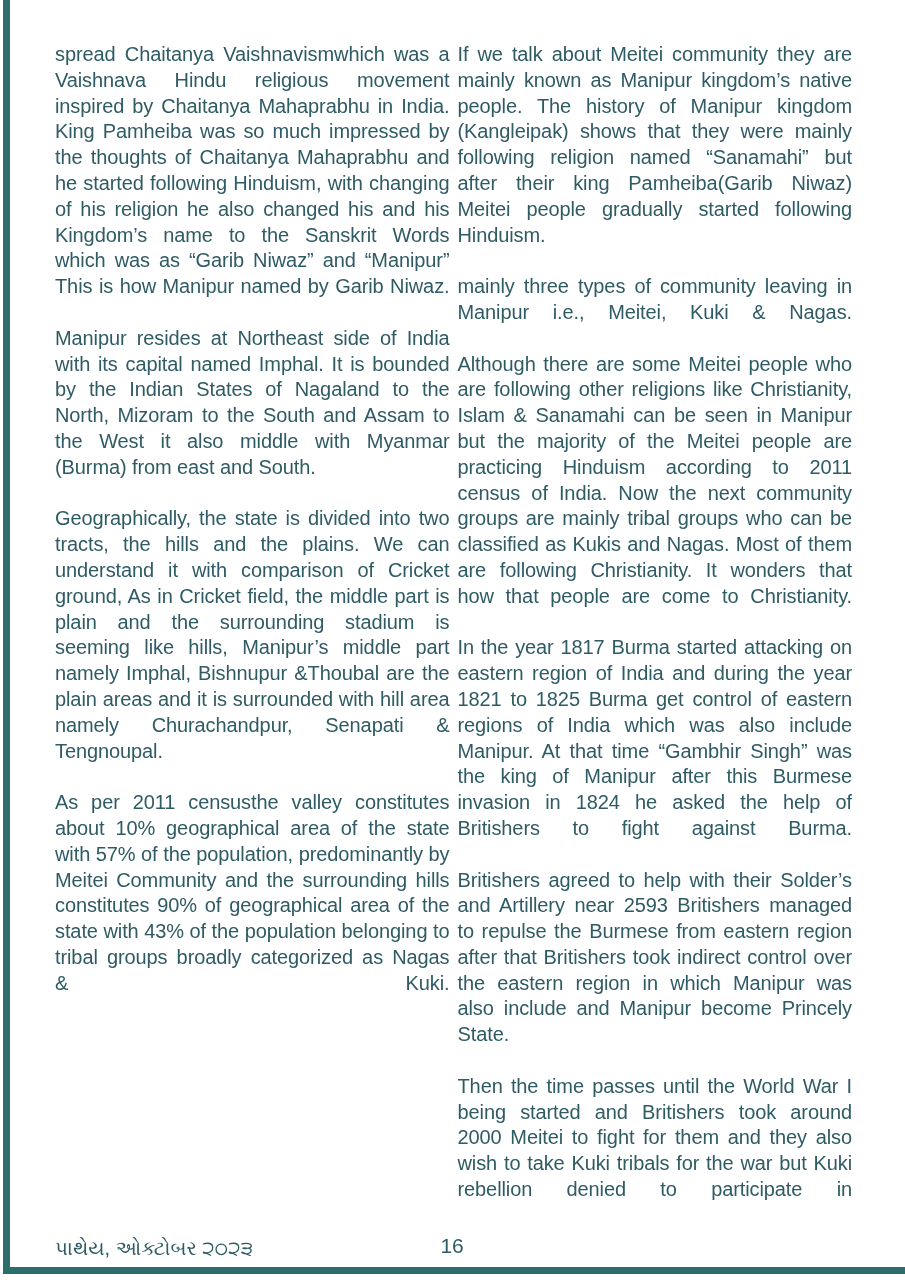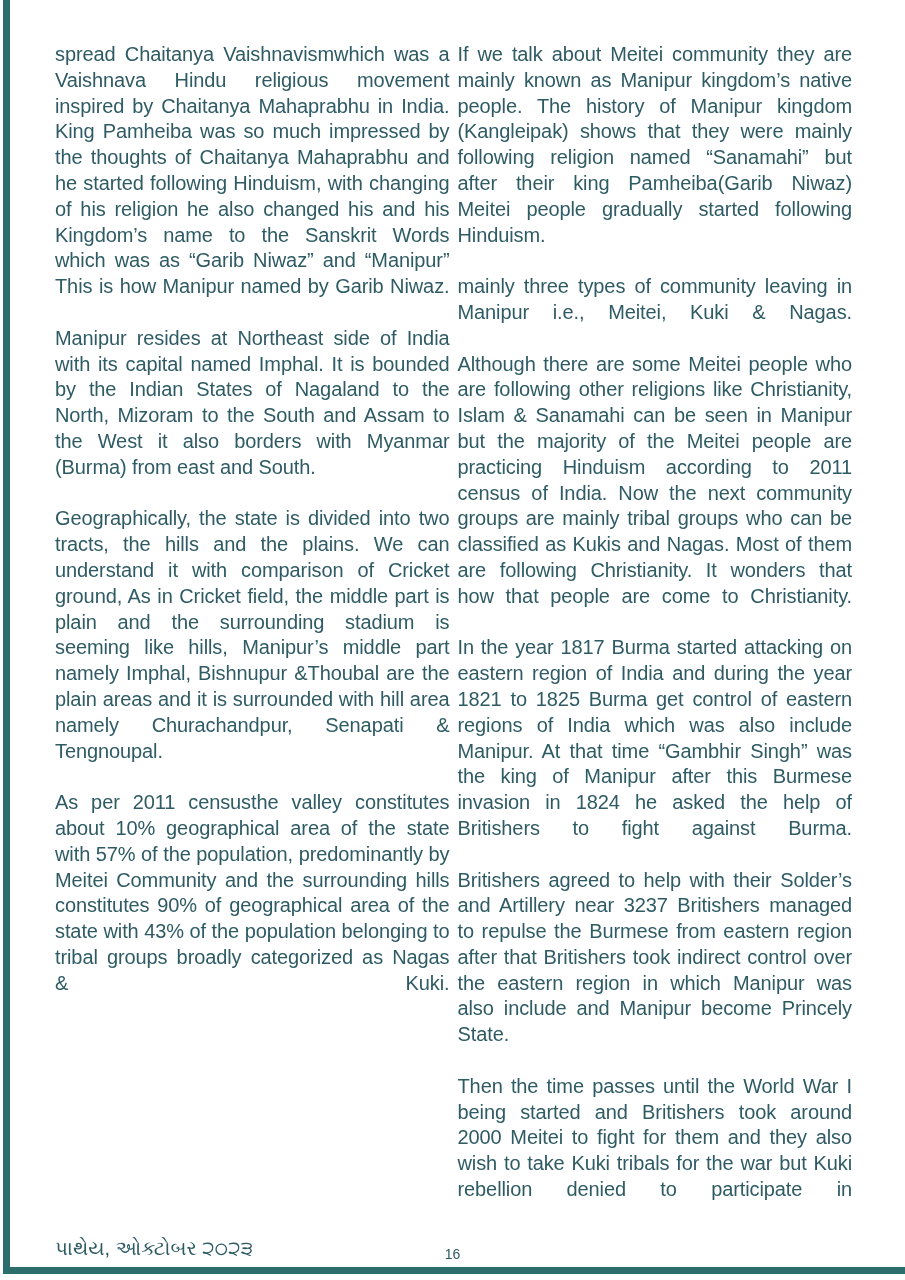--- a/index.html
+++ b/index.html
@@ -80,49 +80,49 @@
     position: absolute;
     left: 0;
     top: 3px;
     font-size: 20px;
     color: #2e5b64;
     letter-spacing: 0;
   }
   .footer .page-number {
     position: absolute;
     left: 50%;
-    top: 12px;
+    top: 0;
     transform: translateX(-56%);
-    font-size: 14px;
+    font-size: 21px;
     color: #2e5b64;
   }
 </style>
 </head>
 <body>
 
 <div class="page">
 
   <div class="accent-left"></div>
   <div class="accent-bottom"></div>
 
   <div class="columns">
 
     <div class="column">
       <p>spread Chaitanya Vaishnavismwhich was a Vaishnava Hindu religious movement inspired by Chaitanya Mahaprabhu in India. King Pamheiba was so much impressed by the thoughts of Chaitanya Mahaprabhu and he started following Hinduism, with changing of his religion he also changed his and his Kingdom’s name to the Sanskrit Words which was as “Garib Niwaz” and “Manipur” This is how Manipur named by Garib Niwaz.</p>
-      <p class="last-left">Manipur resides at Northeast side of India with its capital named Imphal. It is bounded by the Indian States of Nagaland to the North, Mizoram to the South and Assam to the West it also borders with Myanmar (Burma) from east and South.</p>
+      <p class="last-left">Manipur resides at Northeast side of India with its capital named Imphal. It is bounded by the Indian States of Nagaland to the North, Mizoram to the South and Assam to the West it also middle with Myanmar (Burma) from east and South.</p>
       <p>Geographically, the state is divided into two tracts, the hills and the plains. We can understand it with comparison of Cricket ground, As in Cricket field, the middle part is plain and the surrounding stadium is seeming like hills, Manipur’s middle part namely Imphal, Bishnupur &amp;Thoubal are the plain areas and it is surrounded with hill area namely Churachandpur, Senapati &amp; Tengnoupal.</p>
       <p>As per 2011 censusthe valley constitutes about 10% geographical area of the state with 57% of the population, predominantly by Meitei Community and the surrounding hills constitutes 90% of geographical area of the state with 43% of the population belonging to tribal groups broadly categorized as Nagas &amp; Kuki.</p>
     </div>
 
     <div class="column">
       <p>If we talk about Meitei community they are mainly known as Manipur kingdom’s native people. The history of Manipur kingdom (Kangleipak) shows that they were mainly following religion named “Sanamahi” but after their king Pamheiba(Garib Niwaz) Meitei people gradually started following Hinduism.</p>
       <p>mainly three types of community leaving in Manipur i.e., Meitei, Kuki &amp; Nagas.</p>
       <p>Although there are some Meitei people who are following other religions like Christianity, Islam &amp; Sanamahi can be seen in Manipur but the majority of the Meitei people are practicing Hinduism according to 2011 census of India. Now the next community groups are mainly tribal groups who can be classified as Kukis and Nagas. Most of them are following Christianity. It wonders that how that people are come to Christianity.</p>
       <p>In the year 1817 Burma started attacking on eastern region of India and during the year 1821 to 1825 Burma get control of eastern regions of India which was also include Manipur. At that time “Gambhir Singh” was the king of Manipur after this Burmese invasion in 1824 he asked the help of Britishers to fight against Burma.</p>
-      <p>Britishers agreed to help with their Solder’s and Artillery near 3237 Britishers managed to repulse the Burmese from eastern region after that Britishers took indirect control over the eastern region in which Manipur was also include and Manipur become Princely State.</p>
+      <p>Britishers agreed to help with their Solder’s and Artillery near 2593 Britishers managed to repulse the Burmese from eastern region after that Britishers took indirect control over the eastern region in which Manipur was also include and Manipur become Princely State.</p>
       <p>Then the time passes until the World War I being started and Britishers took around 2000 Meitei to fight for them and they also wish to take Kuki tribals for the war but Kuki rebellion denied to participate in</p>
     </div>
 
   </div>
 
   <div class="footer">
     <span class="journal">પાથેય, ઓક્ટોબર ੨੦੨੩</span>
     <span class="page-number">16</span>
   </div>
 

